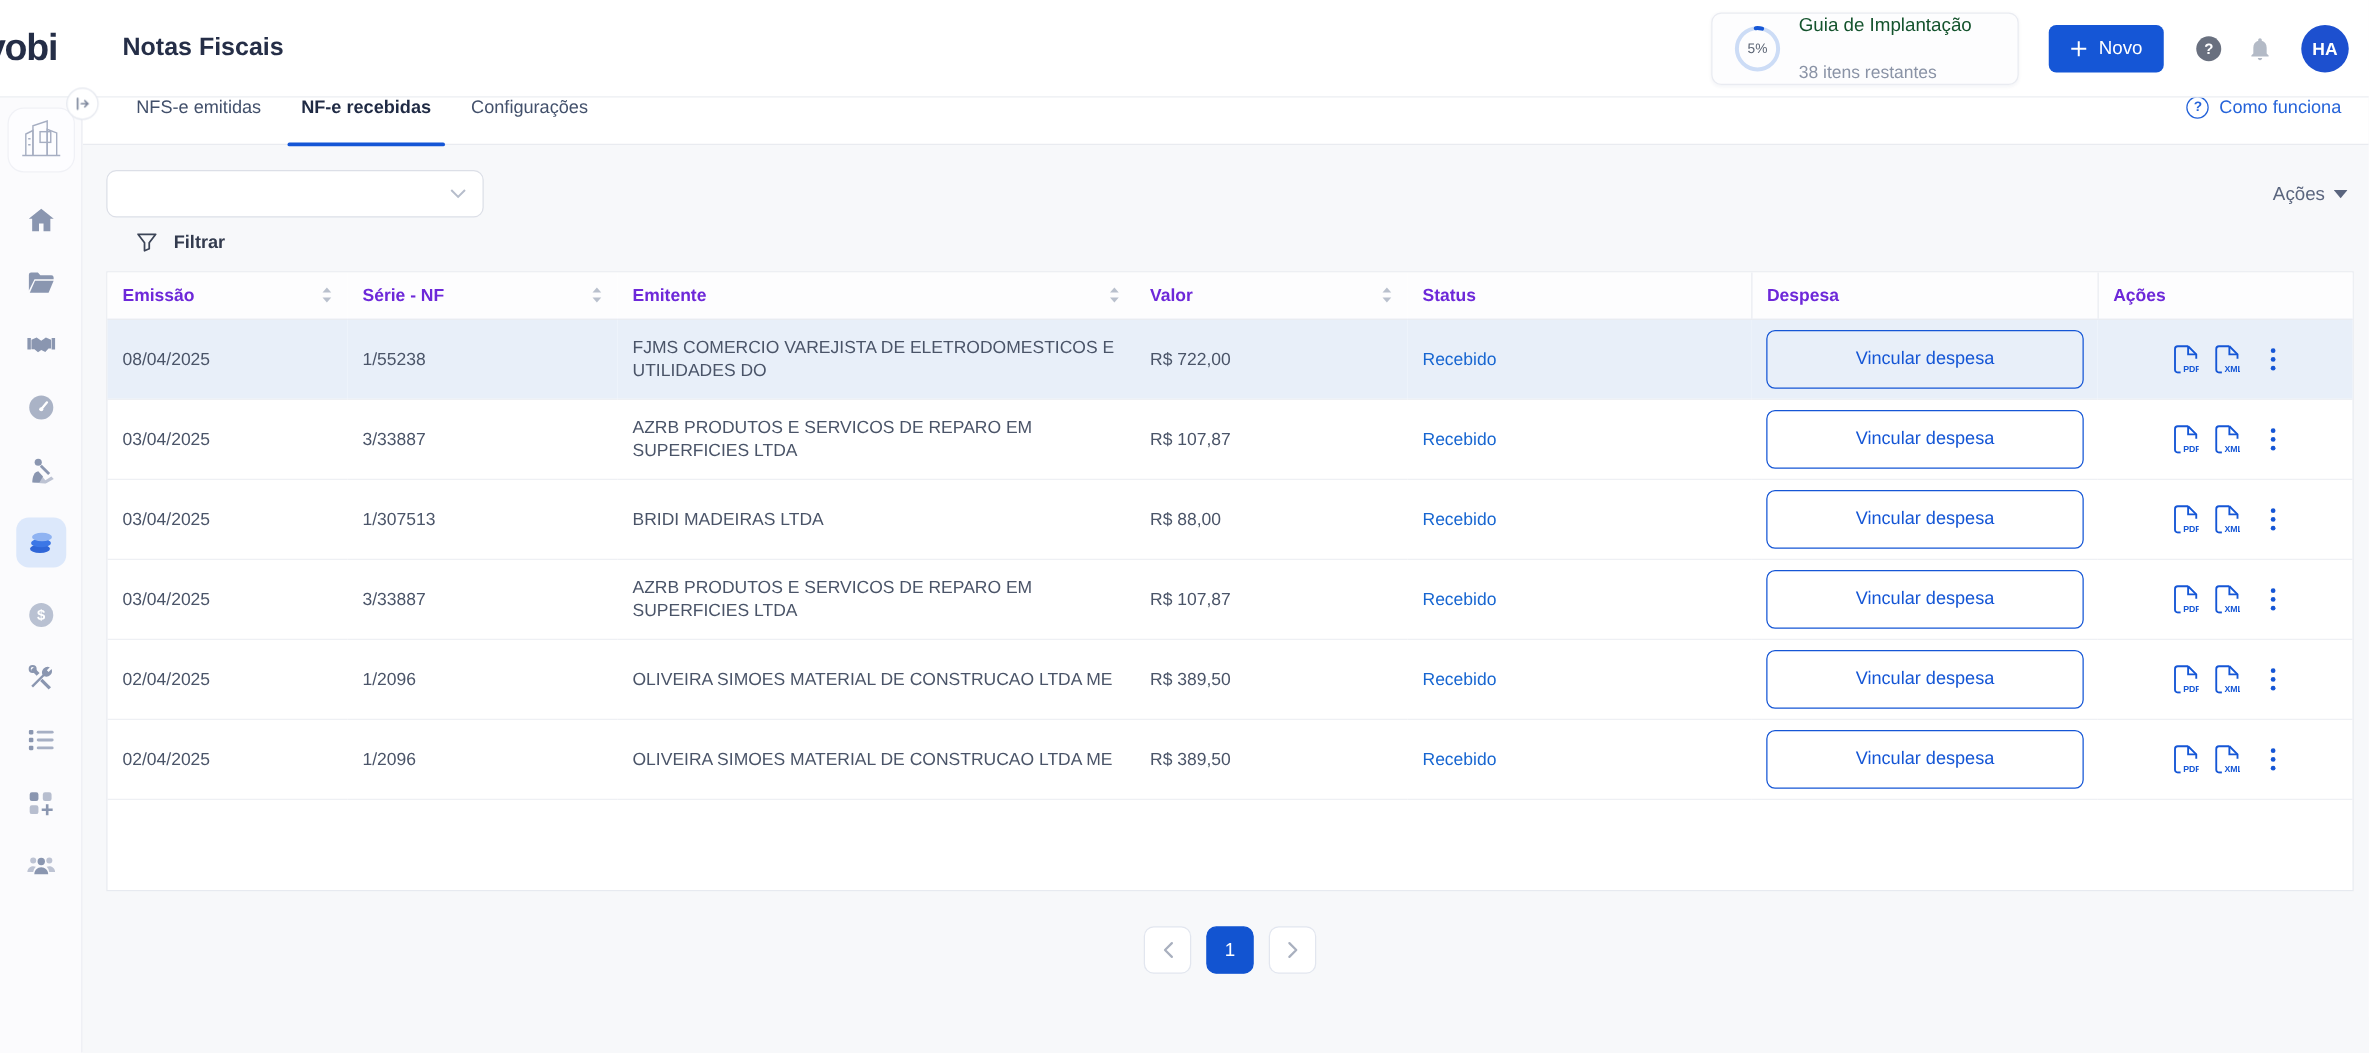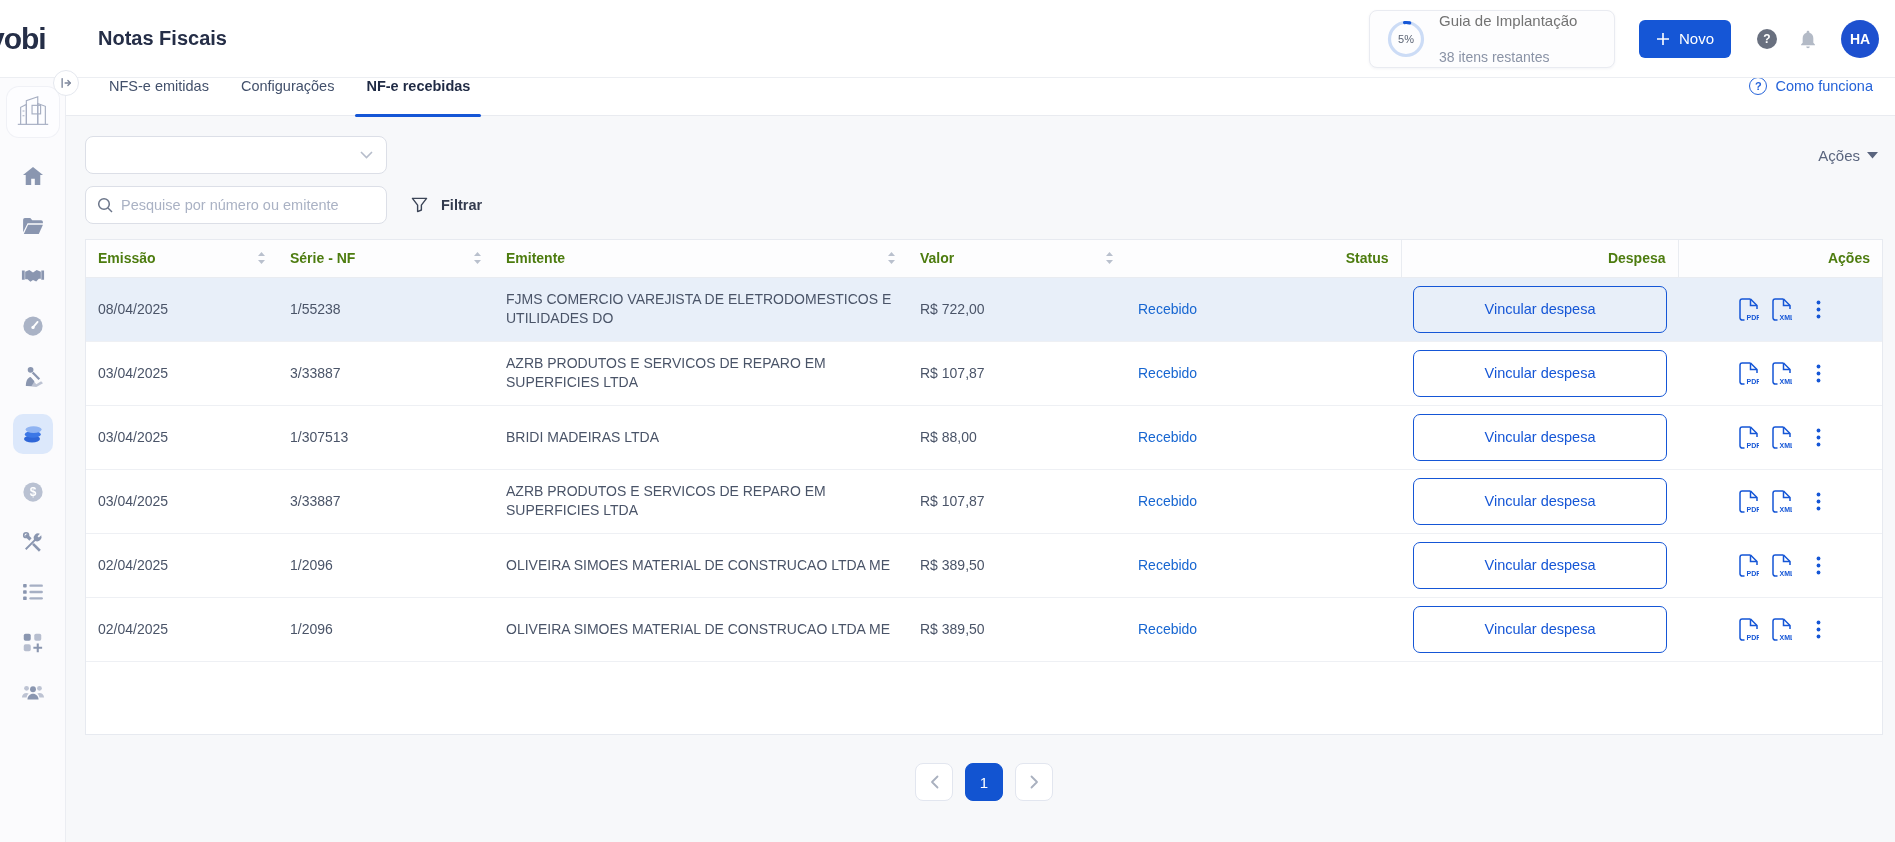--- a/index.html
+++ b/index.html
@@ -16,21 +16,21 @@
     letter-spacing:-1px; padding-left:0; margin-left:-12px; }
   .page-title{ font-size:20px; font-weight:bold; color:#252e47; margin-left:44px; }
   .topbar-right{ margin-left:auto; display:flex; align-items:center; padding-right:16px; }
 
   .guide-card{ display:flex; align-items:center; gap:13px; background:#fdfdfe; border:1px solid #e9ebf1;
     border-radius:8px; padding:9px 16px; height:58px; min-width:246px; box-shadow:0 1px 3px rgba(20,40,90,.05); cursor:pointer;}
   .ring{ position:relative; width:40px; height:40px; }
   .ring svg{ position:absolute; inset:0; }
   .ring .pct{ position:absolute; inset:0; display:flex; align-items:center; justify-content:center;
     font-size:11px; color:#5b6474; }
-  .guide-title{ font-size:15px; color:#737373; }
+  .guide-title{ font-size:15px; color:#14532d; }
   .guide-sub{ font-size:14px; color:#8a93a6; margin-top:20px; }
 
   .btn-novo{ margin-left:24px; height:38px; background:var(--primary); color:#fff; border:none;
     border-radius:6px; font-size:15px; font-family:inherit; padding:0 17px; display:flex; align-items:center;
     gap:9px; cursor:pointer;text-align:right; }
   .icon-help{ margin-left:26px; width:20px; height:20px; border-radius:50%; background:#69707f; color:#fff;
     font-size:12px; font-weight:bold; display:flex; align-items:center; justify-content:center; cursor:pointer; }
   .icon-bell{ margin-left:21px; cursor:pointer; display:flex; }
   .avatar{ margin-left:23px; width:38px; height:38px; border-radius:50%; background:#1d50cf; color:#fff;
     font-size:14px; font-weight:bold; display:flex; align-items:center; justify-content:center; cursor:pointer; }
@@ -77,21 +77,21 @@
   .search-box input{ border:none; outline:none; flex:1; font-size:14.5px; font-family:inherit; color:#3d4860; }
   .search-box input::placeholder{ color:var(--muted); }
   .filter-trigger{ margin-left:18px; display:flex; align-items:center; gap:13px; font-size:14.5px; color:#333b4e;
     font-weight:bold; cursor:pointer; padding:0 6px; }
 
   
   .table-card{ margin-top:15px; background:#fff; border:1px solid #e7eaf0; min-height:496px; }
   table{ border-collapse:collapse; table-layout:fixed; width:100%; }
   col.c1{width:192px} col.c2{width:216px} col.c3{width:414px} col.c4{width:218px}
   col.c5{width:275px} col.c6{width:277px} col.c7{width:auto}
-  thead th{ height:37px; font-size:14px; font-weight:bold; color:#4d7c0f; text-align:right; padding:0 12px;
+  thead th{ height:37px; font-size:14px; font-weight:bold; color:#6d28d9; text-align:left; padding:0 12px;
     background:#fdfdfe; border-bottom:1px solid #e9ecf1; }
   thead th .th-inner{ display:flex; align-items:center; justify-content:space-between; }
   thead th.sep{ border-left:1px solid #e9ecf1; }
   .sort-ic{ cursor:pointer; display:flex; }
   tbody td{ height:64px; font-size:14px; color:#4a5468; padding:6px 12px; vertical-align:middle;
     border-bottom:1px solid #eef0f4; }
   tbody tr:last-child td{ border-bottom:1px solid #eef0f4; }
   tbody tr.hl td{ background:var(--row-hl); }
   .emitente{ display:block; max-width:398px; line-height:19px; }
   .status-txt{ color:#1766d1; }
@@ -249,22 +249,22 @@
           <path d="M1 15c0-2.8 2.2-5 5-5 .8 0 1.6.2 2.3.6A8 8 0 0 0 6 15z" opacity=".55"></path>
           <path d="M25 15c0-2.8-2.2-5-5-5-.8 0-1.6.2-2.3.6A8 8 0 0 1 20 15z" opacity=".55"></path>
         </svg>
     </div>
   </nav>
 </aside>
 
 <div class="main">
   <div class="tabsbar">
     <div class="tab">NFS-e emitidas</div>
+    <div class="tab active">NF-e recebidas</div>
     <div class="tab">Configurações</div>
-    <div class="tab active">NF-e recebidas</div>
     <div class="how-link">
       <span class="how-q">?</span>
       <span>Como funciona</span>
     </div>
   </div>
 
   <div class="content">
 
     <div class="filters-row">
       <div class="select-box">
@@ -278,29 +278,20 @@
         <span>Ações</span>
         <span style="display:flex">
           <svg width="11" height="7" viewBox="0 0 11 7">
               <path d="M0 0h11L5.5 6.5z" fill="#5a657e"></path>
             </svg>
         </span>
       </div>
     </div>
 
     <div class="filters-row2">
-      <div class="search-box">
-        <span style="display:flex">
-          <svg width="16" height="16" viewBox="0 0 16 16" fill="none" stroke="#6b7589" stroke-width="1.5">
-              <circle cx="7" cy="7" r="5.3"></circle>
-              <path d="m11 11 4 4"></path>
-            </svg>
-        </span>
-        <input type="text" placeholder="Pesquise por número ou emitente" style="">
-      </div>
       <div class="filter-trigger">
         <span style="display:flex">
           <svg width="17" height="16" viewBox="0 0 18 17" fill="none" stroke="#3c4557" stroke-width="1.5" stroke-linejoin="round">
               <path d="M1.5 1.5h15L11 8.7v5.1l-4 1.7V8.7z"></path>
             </svg>
         </span>
         <span>Filtrar</span>
       </div>
     </div>
 

